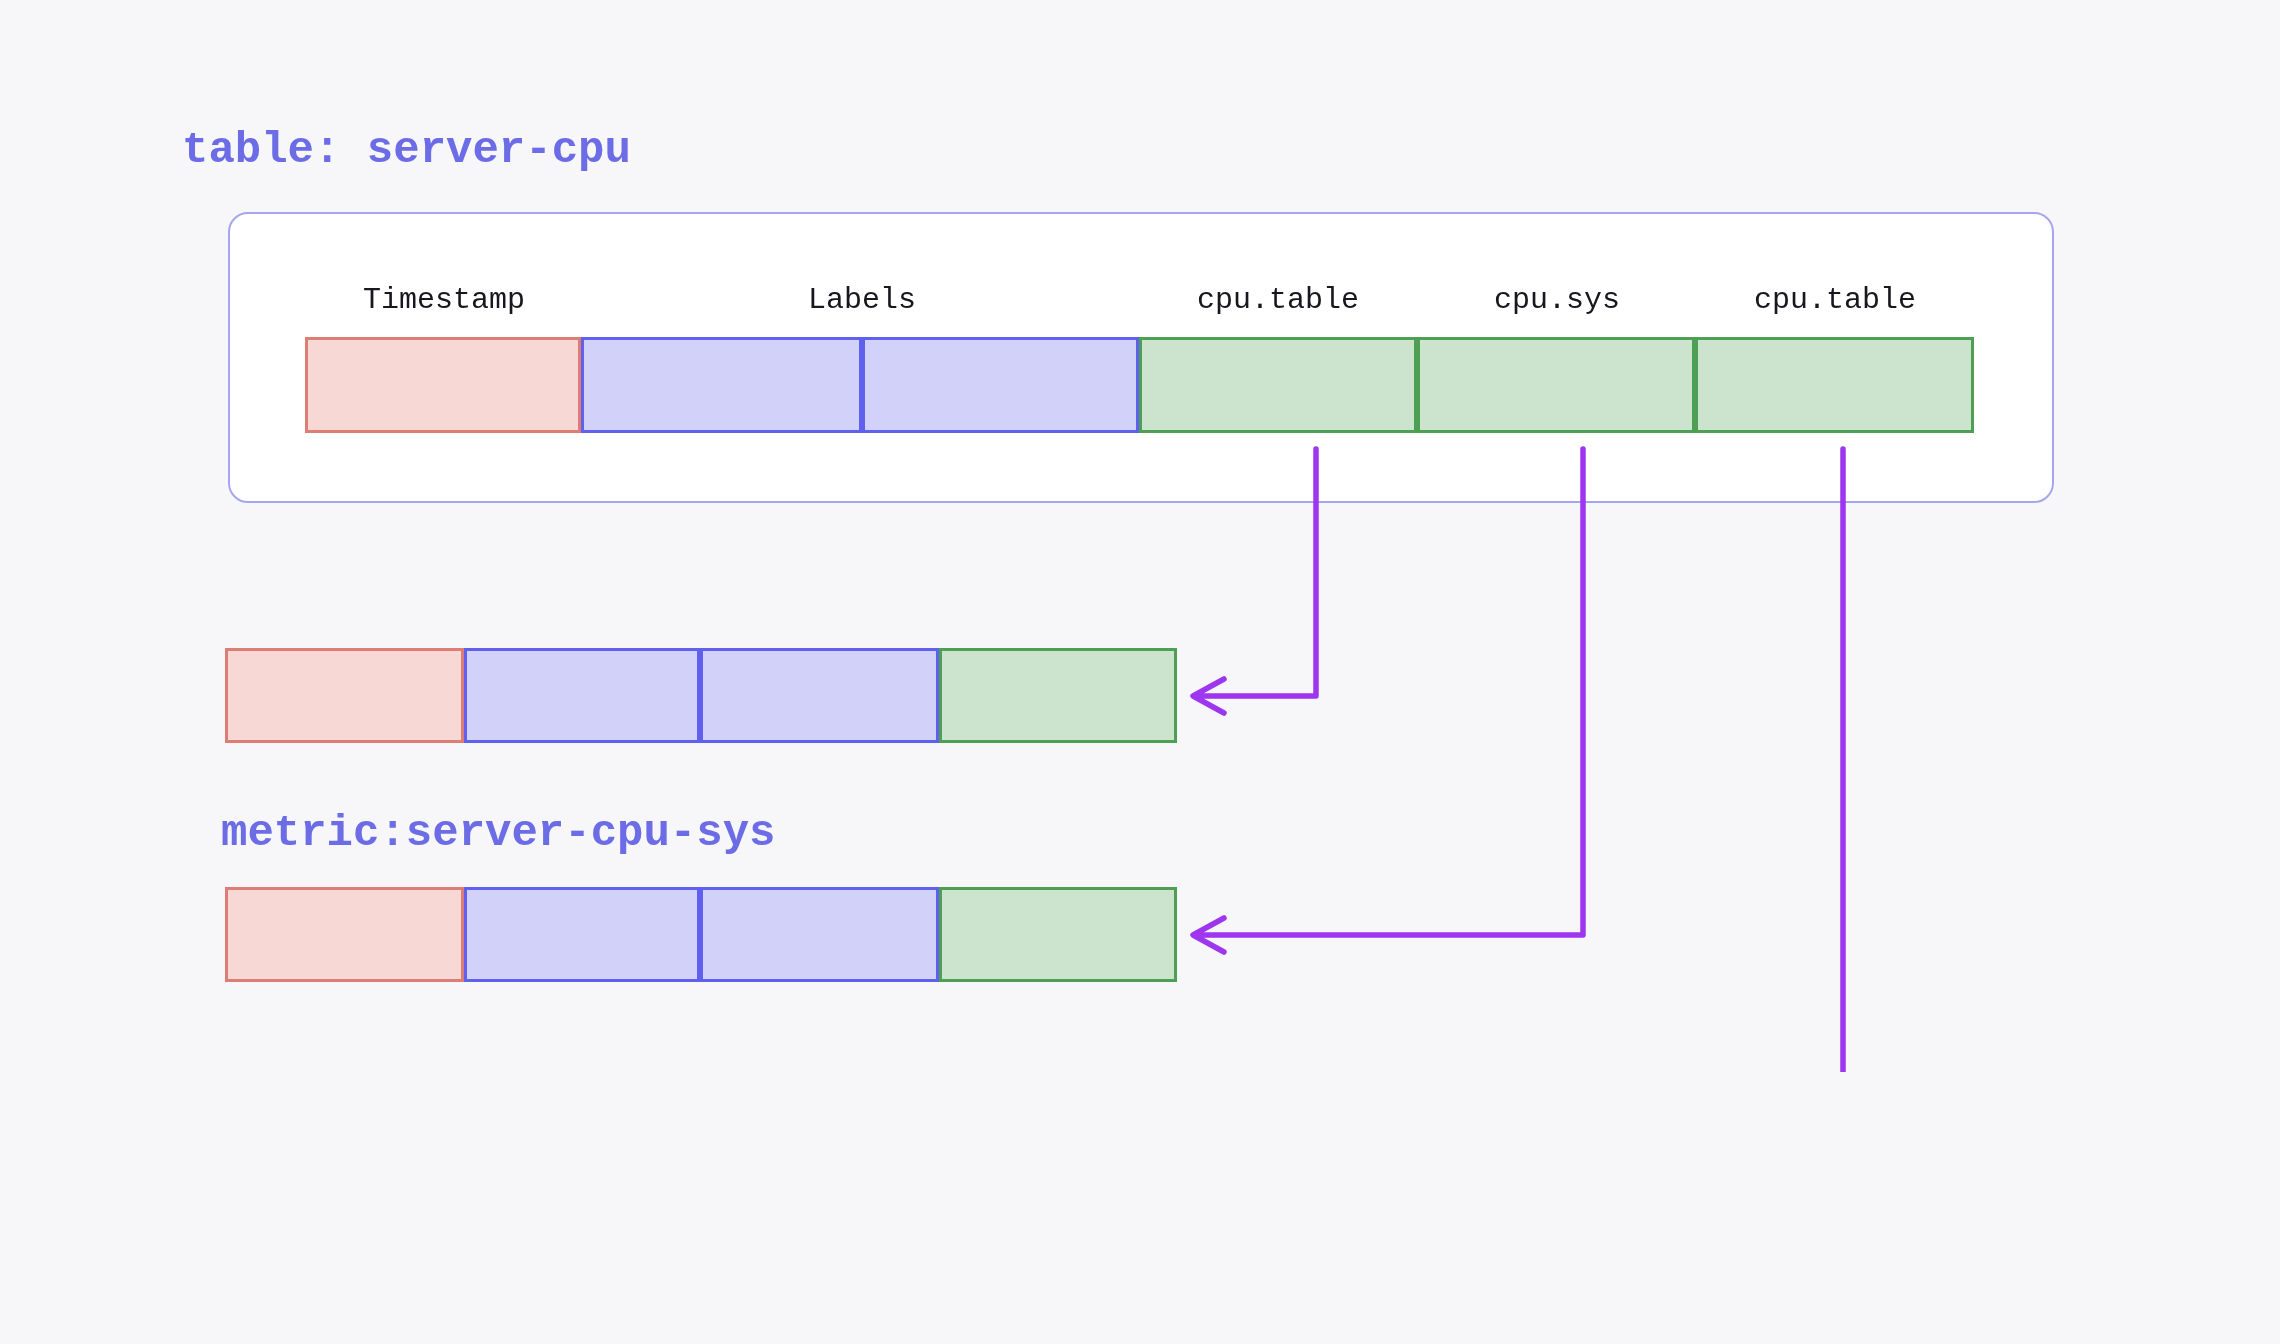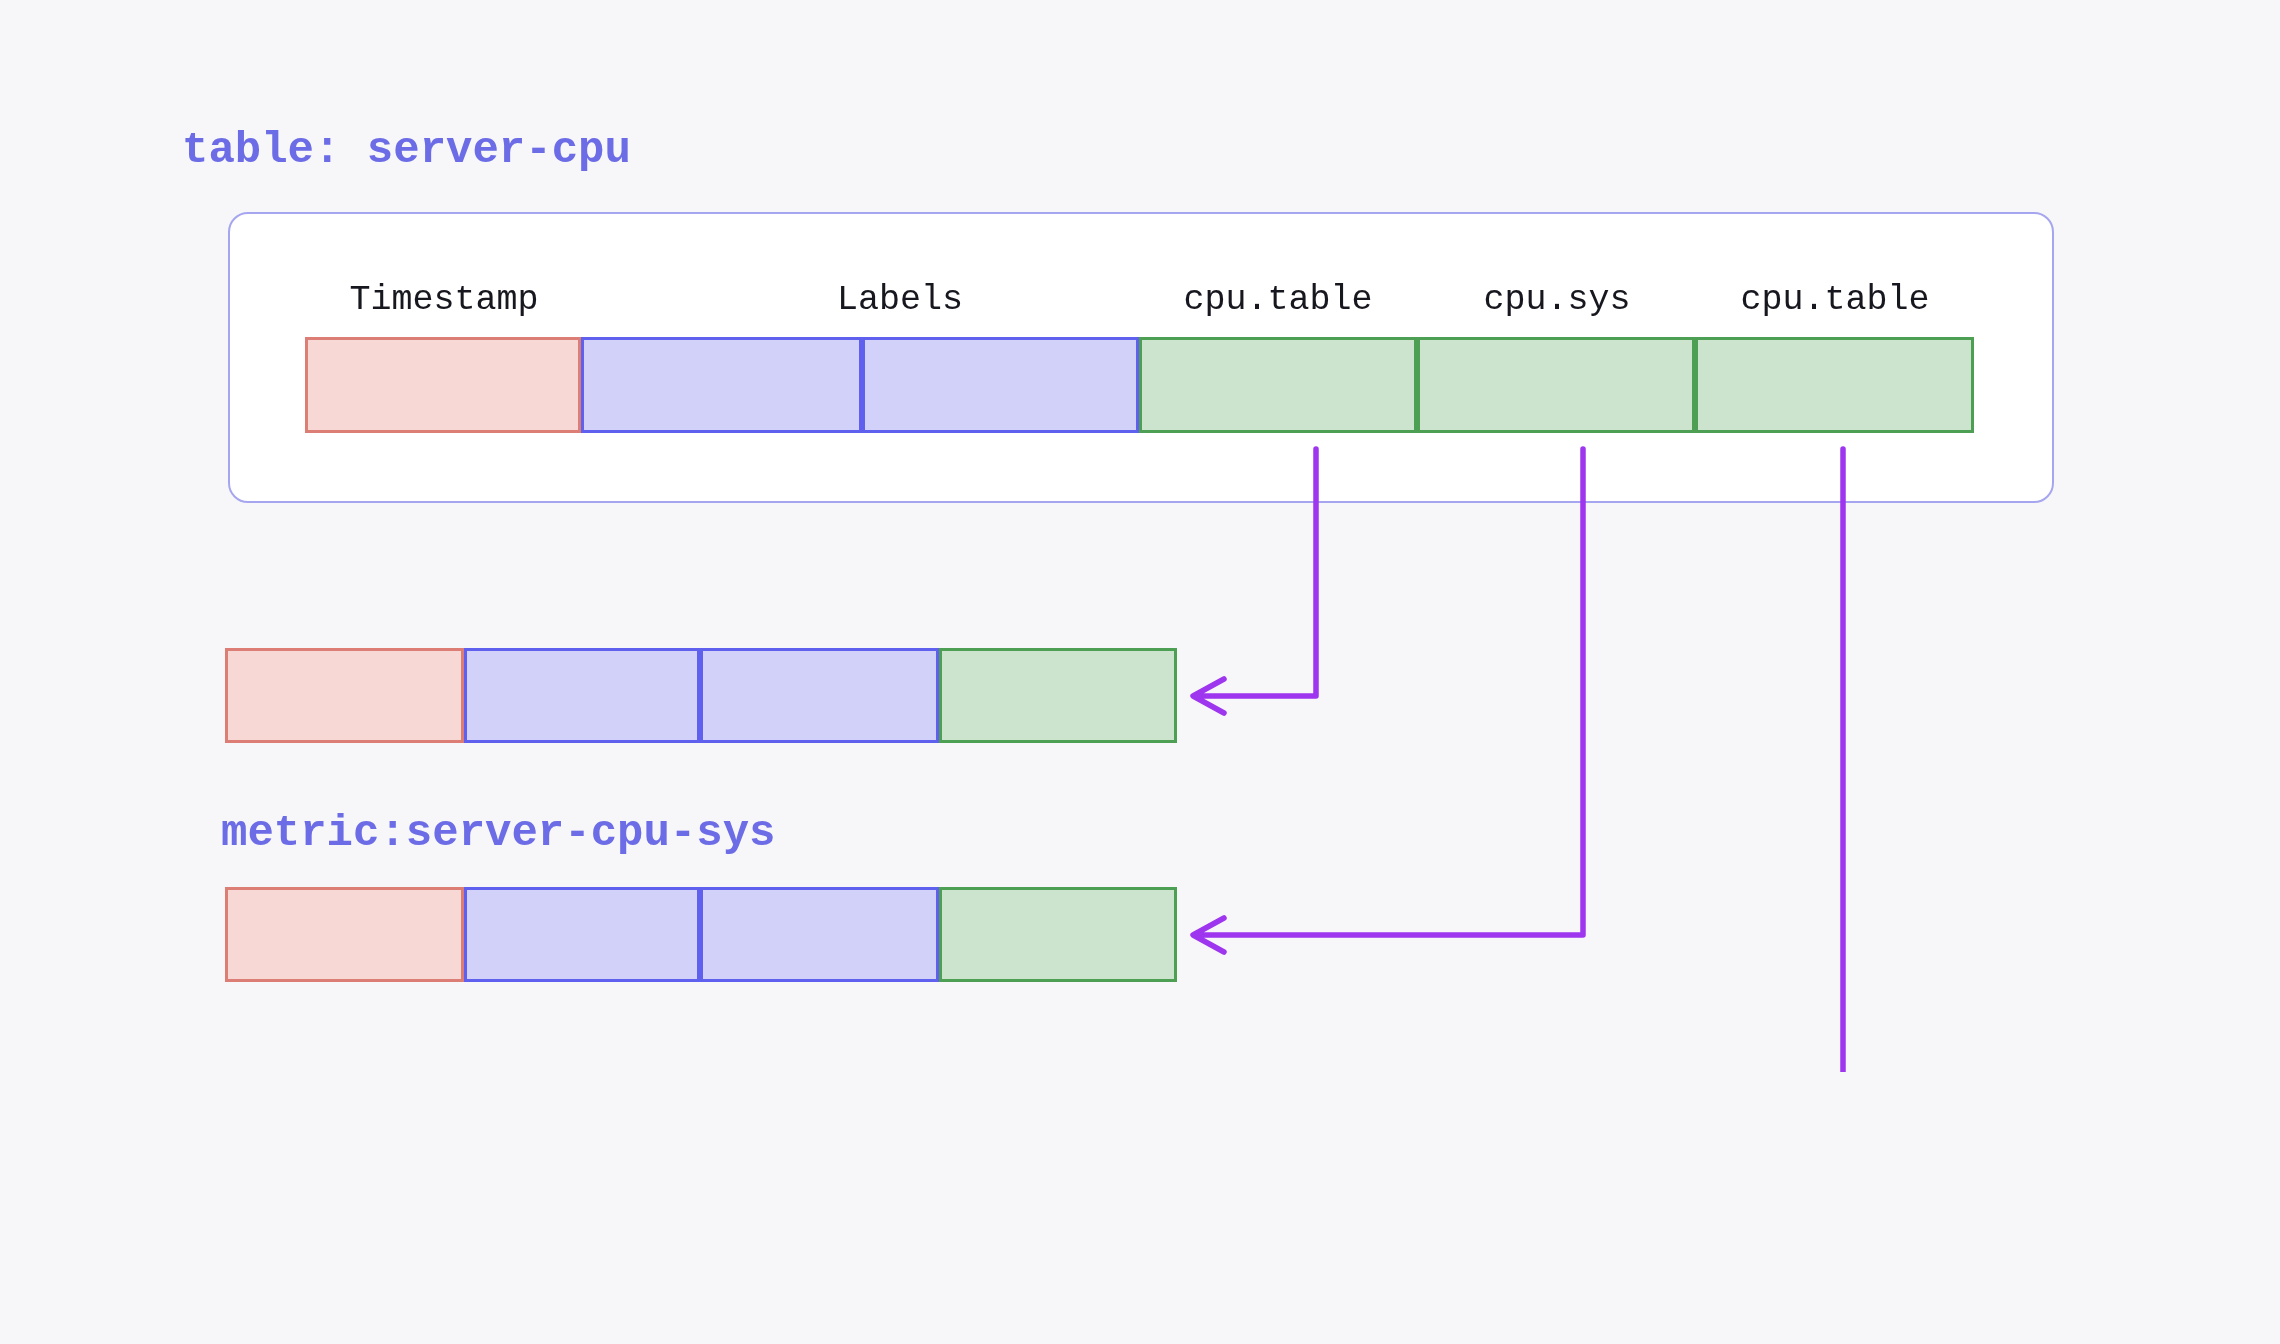--- a/index.html
+++ b/index.html
@@ -43,21 +43,21 @@
     width: 1826px;
     height: 291px;
     background: var(--panel_bg);
     border: 2px solid var(--panel_border);
     border-radius: 20px;
   }
   .col-h {
     position: absolute;
     top: 282px;
     transform: translateX(-50%);
-    font-size: 35px;
+    font-size: 30px;
     line-height: 36px;
     color: var(--header_text);
     white-space: nowrap;
   }
   .cell {
     position: absolute;
     border: 3px solid;
   }
   .cell.ts  { background: var(--timestamp_fill); border-color: var(--timestamp_border); }
   .cell.lb  { background: var(--labels_fill);    border-color: var(--labels_border); }
@@ -83,21 +83,21 @@
 </head>
 <body>
 
 <div class="canvas">
 
   <div class="diagram-title">table: server-cpu</div>
 
   <div class="panel"></div>
 
   <div class="col-h" style="left:444px">Timestamp</div>
-  <div class="col-h" style="left:900px">Labels</div>
+  <div class="col-h" style="left:862px">Labels</div>
   <div class="col-h" style="left:1278px">cpu.table</div>
   <div class="col-h" style="left:1557px">cpu.sys</div>
   <div class="col-h" style="left:1835px">cpu.table</div>
 
   <div class="cell ts" style="left:305px;  top:337px; width:276px; height:96px"></div>
   <div class="cell lb" style="left:581px;  top:337px; width:281px; height:96px"></div>
   <div class="cell lb" style="left:862px;  top:337px; width:277px; height:96px"></div>
   <div class="cell val" style="left:1139px; top:337px; width:278px; height:96px"></div>
   <div class="cell val" style="left:1417px; top:337px; width:278px; height:96px"></div>
   <div class="cell val" style="left:1695px; top:337px; width:279px; height:96px"></div>

